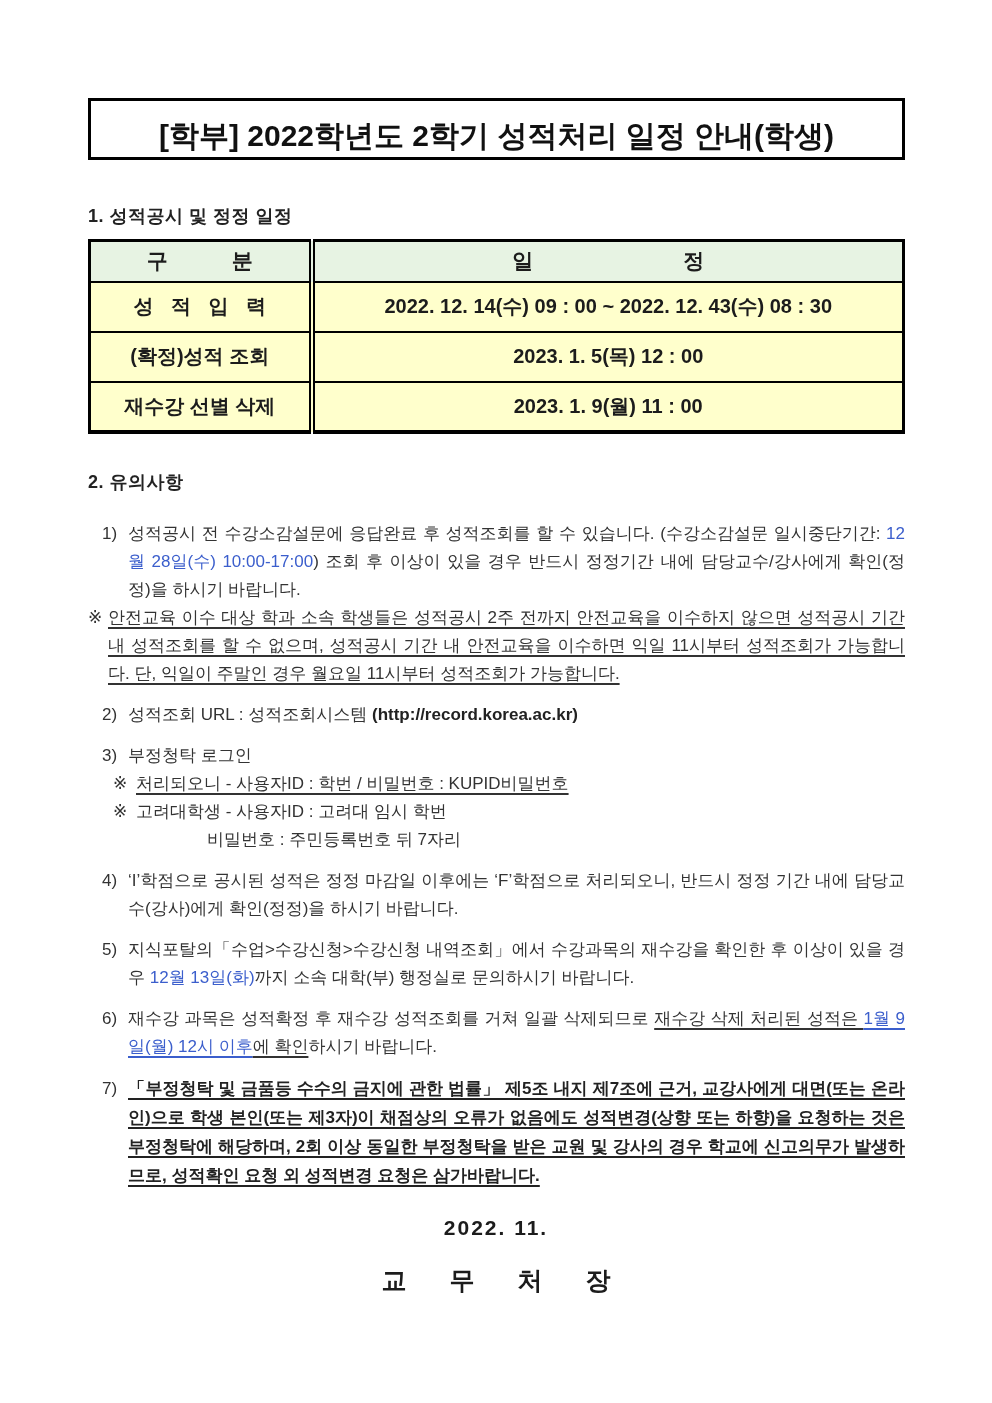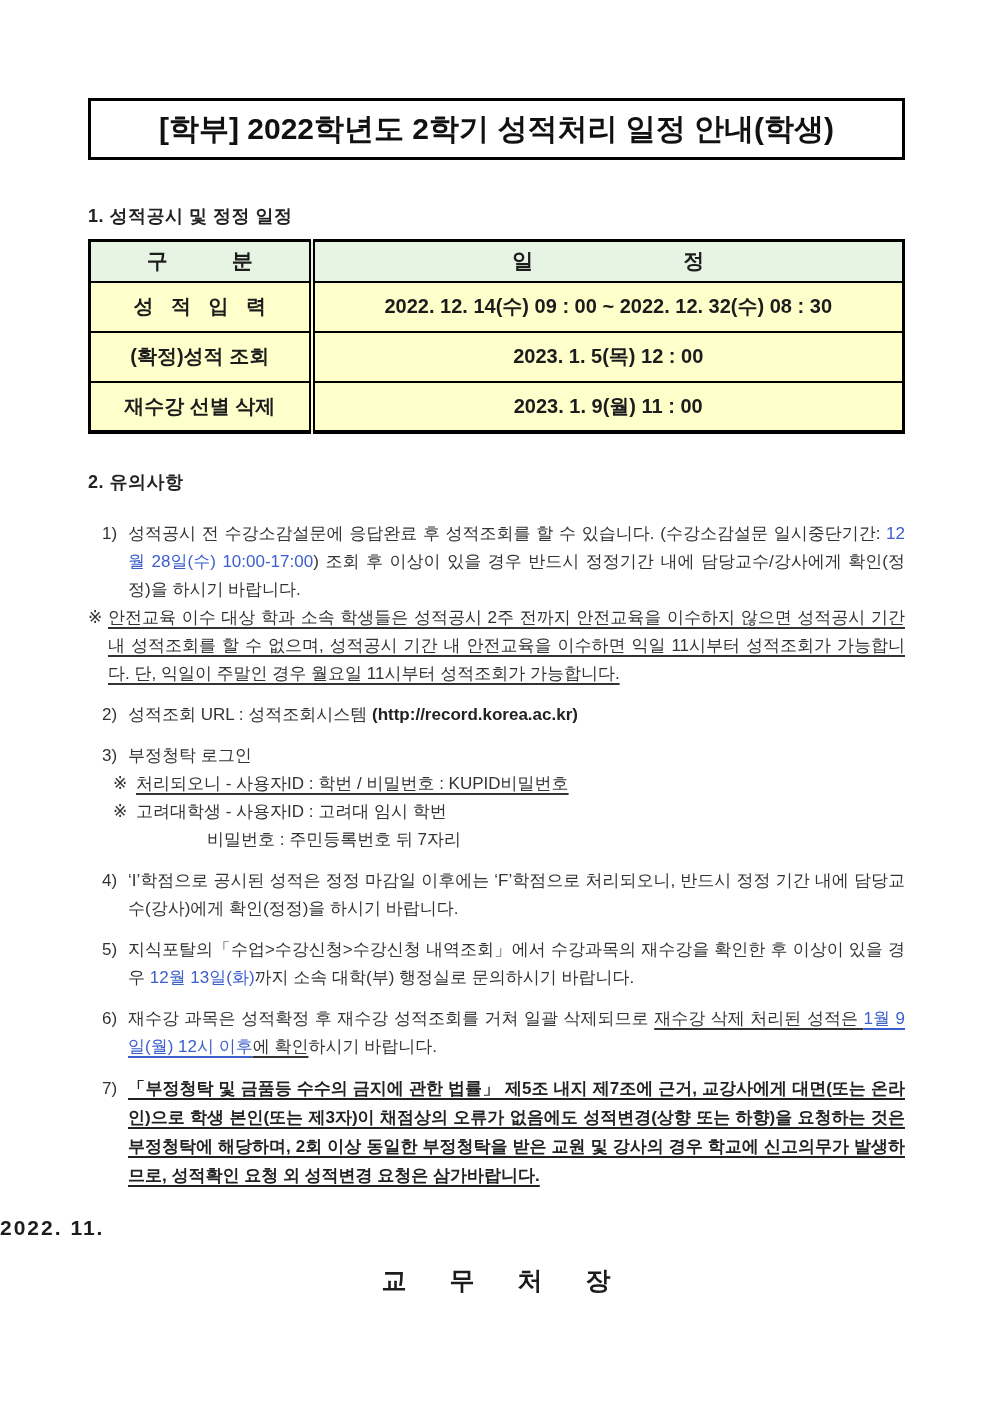--- a/index.html
+++ b/index.html
@@ -11,21 +11,21 @@
     overflow: hidden;
   }
   .page { width: 992px; height: 1403px; position: relative; }
 
   
   .title-box {
     margin: 98px 87px 0 88px;
     height: 62px;
     border: 3px solid #000;
     display: flex;
-    align-items: center;
+    align-items: flex-end;
     justify-content: center;
     font-size: 30px;
     font-weight: 800;
     color: #111;
     letter-spacing: 0px;
     white-space: nowrap;
     overflow: hidden;
   }
 
   
@@ -76,20 +76,21 @@
   .note-line.indent-2 { padding-left: 105px; }
   .note-line.indent-2 .note-marker { flex-basis: 0px; }
   .seg-blue { color: var(--accent-blue, #3b5ecc); }
   .seg-bold { font-weight: 700; color: #222; }
   .seg-underline { text-decoration: underline; text-underline-offset: 4px; text-decoration-thickness: 1.5px; }
   .note-group.law .note-line { line-height: 29px; }
 
   
   .footer-date {
     margin-top: 26px;
+    text-align: center;
     font-size: 21px;
     font-weight: 700;
     color: #1c1c1c;
     letter-spacing: 2px;
   }
   .footer-signature {
     margin-top: 24px;
     text-align: center;
     font-size: 25px;
     font-weight: 700;
@@ -120,21 +121,21 @@
         </th>
         <th class="val">
           <span class="spread gap-lg">
             <span>일</span>
             <span>정</span>
           </span>
         </th>
       </tr>
       <tr>
         <td class="col-label lbl-wide">성 적 입 력</td>
-        <td class="val">2022. 12. 14(수) 09 : 00 ~ 2022. 12. 32(수) 08 : 30</td>
+        <td class="val">2022. 12. 14(수) 09 : 00 ~ 2022. 12. 43(수) 08 : 30</td>
       </tr>
       <tr>
         <td class="col-label">(확정)성적 조회</td>
         <td class="val">2023. 1. 5(목) 12 : 00</td>
       </tr>
       <tr>
         <td class="col-label">재수강 선별 삭제</td>
         <td class="val">2023. 1. 9(월) 11 : 00</td>
       </tr>
     </tbody>

